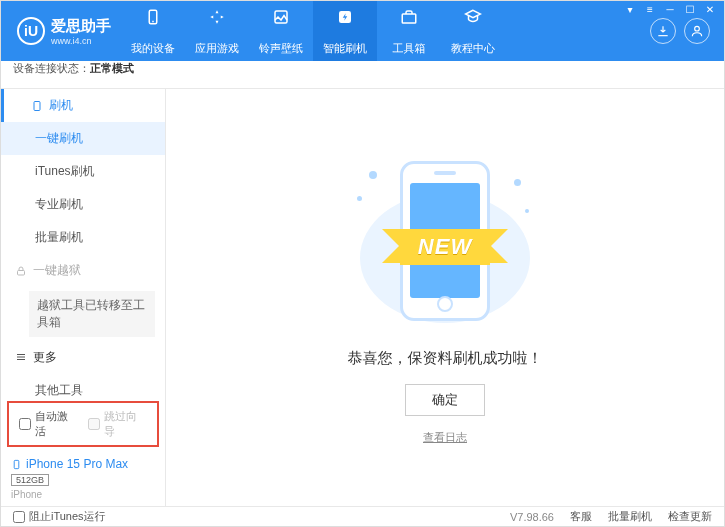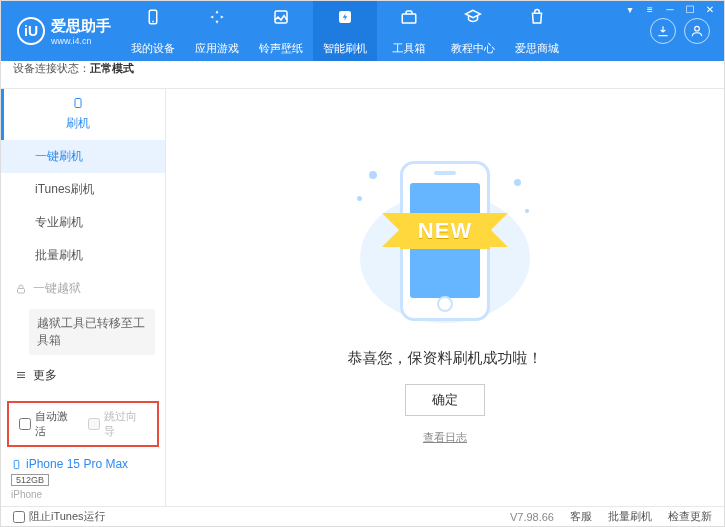--- a/index.html
+++ b/index.html
@@ -24,21 +24,21 @@
 
 
 .status-bar { height: 28px; border-bottom: 1px solid #e8e8e8; display: flex; align-items: flex-start; padding: 0 12px; font-size: 11px; color: #555; }
 .status-bar b { color: #333; font-weight: bold; }
 
 
 .body { flex: 1; display: flex; overflow: hidden; }
 .sidebar { width: 165px; border-right: 1px solid #e8e8e8; display: flex; flex-direction: column; font-size: 12px; }
 .side-scroll { flex: 1; overflow: auto; }
 .group-header { display: flex; align-items: center; gap: 6px; padding: 8px 14px; color: #333; cursor: pointer; }
-.group-header.active { border-left: 3px solid #2d8cf0; padding-left: 1px; color: #2d8cf0; flex-direction: column; }
+.group-header.active { border-left: 3px solid #2d8cf0; padding-left: 27px; color: #2d8cf0; }
 .group-header.muted { color: #aaa; }
 .sub-item { padding: 8px 14px 8px 34px; color: #555; cursor: pointer; }
 .sub-item.active { background: #e9f3ff; color: #2d8cf0; }
 .sub-item.block { background: #f5f5f5; margin: 4px 10px 4px 28px; padding: 6px 8px; color: #666; line-height: 1.4; }
 .checkrow { border: 2px solid #e74c3c; padding: 6px 10px; display: flex; gap: 10px; align-items: center; margin: 4px 6px; }
 .cb { display: flex; align-items: center; gap: 4px; color: #555; font-size: 11px; }
 .cb.disabled { color: #bbb; }
 .cb input { width: 12px; height: 12px; }
 .device { padding: 6px 10px; }
 .device-name { color: #2d8cf0; font-size: 12px; display: flex; align-items: center; gap: 4px; }
@@ -46,21 +46,21 @@
 .device-type { color: #aaa; font-size: 10px; margin-top: 3px; }
 
 
 .main { flex: 1; display: flex; flex-direction: column; align-items: center; justify-content: center; }
 .illus { width: 200px; height: 180px; position: relative; display: flex; align-items: center; justify-content: center; }
 .ellipse { position: absolute; bottom: 8px; width: 170px; height: 130px; background: #eaf4ff; border-radius: 50%; }
 .phone { position: relative; width: 90px; height: 160px; background: #fff; border: 3px solid #c9e2ff; border-radius: 14px; display: flex; align-items: center; justify-content: center; }
 .phone::before { content:""; position:absolute; top:7px; width:22px; height:4px; background:#c9e2ff; border-radius:2px; }
 .phone::after { content:""; position:absolute; bottom:6px; width:12px; height:12px; border:2px solid #c9e2ff; border-radius:50%; }
 .screen { width: 70px; height: 115px; background: #65b6ff; border-radius: 3px; }
-.ribbon { position: absolute; background: #ffd83d; color: #fff; font-weight: 900; font-size: 22px; padding: 5px 18px; letter-spacing: 1px; top: 62px; text-shadow: 0 1px 0 #d9a400; }
+.ribbon { position: absolute; background: #ffd83d; color: #fff; font-weight: 900; font-size: 22px; padding: 5px 18px; letter-spacing: 1px; font-style: italic; top: 78px; text-shadow: 0 1px 0 #d9a400; }
 .ribbon::before, .ribbon::after { content:""; position:absolute; top:0; border: 17px solid #ffd83d; }
 .ribbon::before { left:-18px; border-left-color: transparent; }
 .ribbon::after { right:-18px; border-right-color: transparent; }
 .dot { position:absolute; background:#b3d9ff; border-radius:50%; }
 .d1 { width:8px; height:8px; top:20px; left:24px; }
 .d2 { width:5px; height:5px; top:45px; left:12px; }
 .d3 { width:7px; height:7px; top:28px; right:24px; }
 .d4 { width:4px; height:4px; top:58px; right:16px; }
 .success-text { font-size: 15px; color: #333; margin-top: 18px; }
 .ok-btn { margin-top: 16px; border: 1px solid #ccc; background: #fff; padding: 6px 26px; font-size: 13px; color: #333; cursor: pointer; }
@@ -142,29 +142,20 @@
       </div>
       <div class="nav-item">
         <span class="nav-icon">
             <svg width="18" height="18" viewBox="0 0 24 24" fill="none" stroke="#fff" stroke-width="2">
               <path d="M12 3L2 8l10 5 10-5z"></path>
               <path d="M6 10v5c0 1 3 3 6 3s6-2 6-3v-5"></path>
             </svg>
           </span>
         <span>教程中心</span>
       </div>
-      <div class="nav-item">
-        <span class="nav-icon">
-            <svg width="18" height="18" viewBox="0 0 24 24" fill="none" stroke="#fff" stroke-width="2">
-              <path d="M6 7h12l-1 13H7z"></path>
-              <path d="M9 7V5a3 3 0 016 0v2"></path>
-            </svg>
-          </span>
-        <span>爱思商城</span>
-      </div>
     </div>
     <div class="header-right">
       <div class="circ-btn">
           <svg width="14" height="14" viewBox="0 0 24 24" fill="none" stroke="#fff" stroke-width="2">
             <path d="M12 4v10m0 0l-4-4m4 4l4-4"></path>
             <path d="M4 20h16"></path>
           </svg>
         </div>
       <div class="circ-btn">
           <svg width="14" height="14" viewBox="0 0 24 24" fill="none" stroke="#fff" stroke-width="2">

